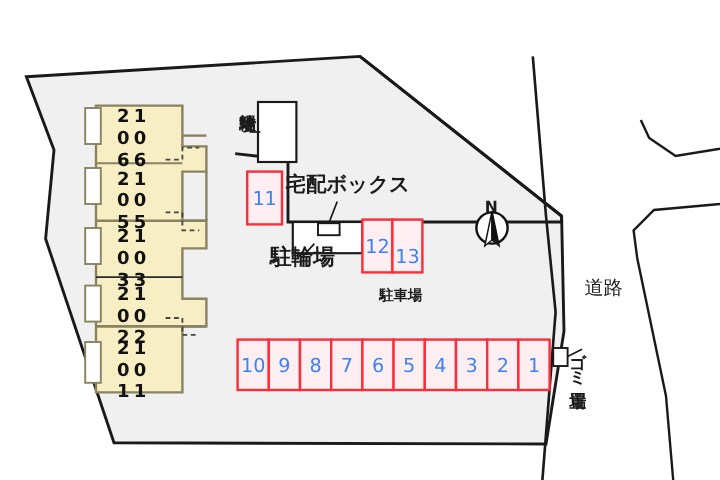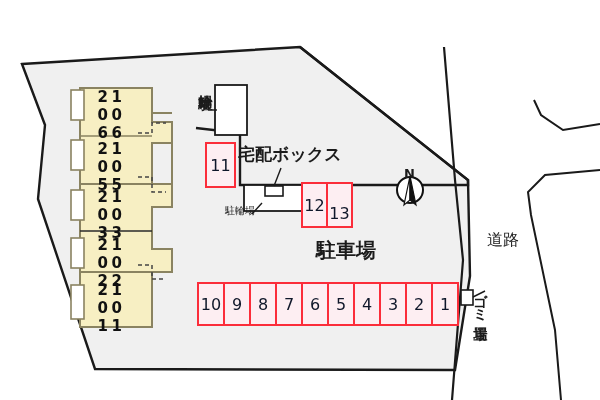--- a/index.html
+++ b/index.html
@@ -6,21 +6,21 @@
   body{width:600px;height:400px;font-family:"DejaVu Sans","Liberation Sans",sans-serif;}
   #stage{position:relative;width:600px;height:400px;overflow:hidden;background:#fff;}
   svg{position:absolute;left:0;top:0;}
   .lbl{position:absolute;color:#1b1b1b;font-family:"DejaVu Sans","Liberation Sans",sans-serif;
        white-space:nowrap;line-height:1;}
   
   .unit{position:absolute;font-size:15px;font-weight:700;letter-spacing:0px;color:#111;
         writing-mode:vertical-rl;text-orientation:upright;line-height:0.92;}
   .unitwrap{position:absolute;display:flex;flex-direction:row;}
   .stall{position:absolute;display:flex;align-items:center;justify-content:center;
-         font-size:15px;font-weight:400;color:#0f172a;box-sizing:border-box;}
+         font-size:15px;font-weight:400;color:#3b82f6;box-sizing:border-box;}
   .vtxt{writing-mode:vertical-rl;text-orientation:upright;line-height:1.0;}
 </style>
 </head>
 <body>
 
 <div id="stage">
 
   <svg width="600" height="400">
 
     <polygon points="22,64 300,47 468,180 470,276 455,370 95,369 38,199 45,125" fill="#f0f0f0" stroke="#1a1a1a" stroke-width="2.4" stroke-linejoin="miter"></polygon>
@@ -111,28 +111,28 @@
     <span class="unit" style="position:static;">201</span>
     <span class="unit" style="position:static;">101</span>
   </div>
 
   <div class="lbl vtxt" style="left:199px;top:84px;font-size:14px;font-weight:700;">駐輪場</div>
 
   <div class="stall" style="left:206px;top:143px;width:29px;height:44px;font-size:16px;">11</div>
 
   <div class="lbl" style="left:238px;top:146px;font-size:17px;font-weight:700;">宅配ボックス</div>
 
-  <div class="lbl" style="left:225px;top:206px;font-size:10px;font-weight:400;">駐輪場</div>
+  <div class="lbl" style="left:225px;top:206px;font-size:18px;font-weight:700;">駐輪場</div>
 
   <div class="stall" style="left:302px;top:183px;width:25px;height:44px;font-size:16px;">12</div>
   <div class="stall" style="left:327px;top:183px;width:25px;height:60px;font-size:16px;">13</div>
 
   <div class="lbl" style="left:404px;top:167px;font-size:13px;font-weight:700;">N</div>
 
-  <div class="lbl" style="left:283px;top:240px;font-size:20px;font-weight:700;padding-left:33px;">駐車場</div>
+  <div class="lbl" style="left:283px;top:240px;font-size:12px;font-weight:700;padding-left:33px;">駐車場</div>
 
   <div class="lbl" style="left:487px;top:232px;font-size:16px;font-weight:400;">道路</div>
 
   <div class="lbl vtxt" style="left:474px;top:284px;font-size:14px;font-weight:700;height:32px;">ゴミ置場</div>
 
   <div class="stall" style="left:198px;top:283px;width:26px;height:42px;font-size:16px;">10</div>
   <div class="stall" style="left:224px;top:283px;width:26px;height:42px;font-size:16px;">9</div>
   <div class="stall" style="left:250px;top:283px;width:26px;height:42px;font-size:16px;">8</div>
   <div class="stall" style="left:276px;top:283px;width:26px;height:42px;font-size:16px;">7</div>
   <div class="stall" style="left:302px;top:283px;width:26px;height:42px;font-size:16px;">6</div>

